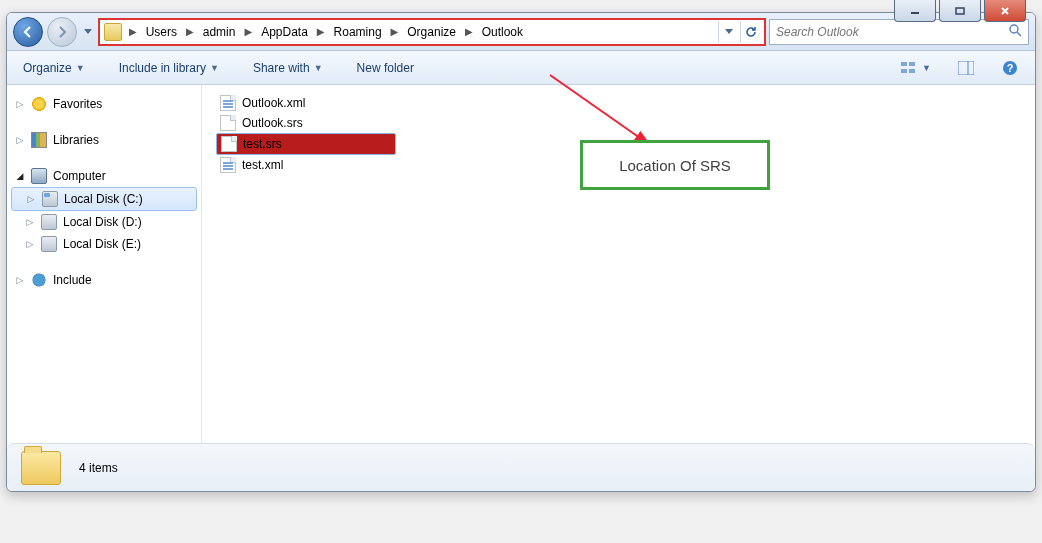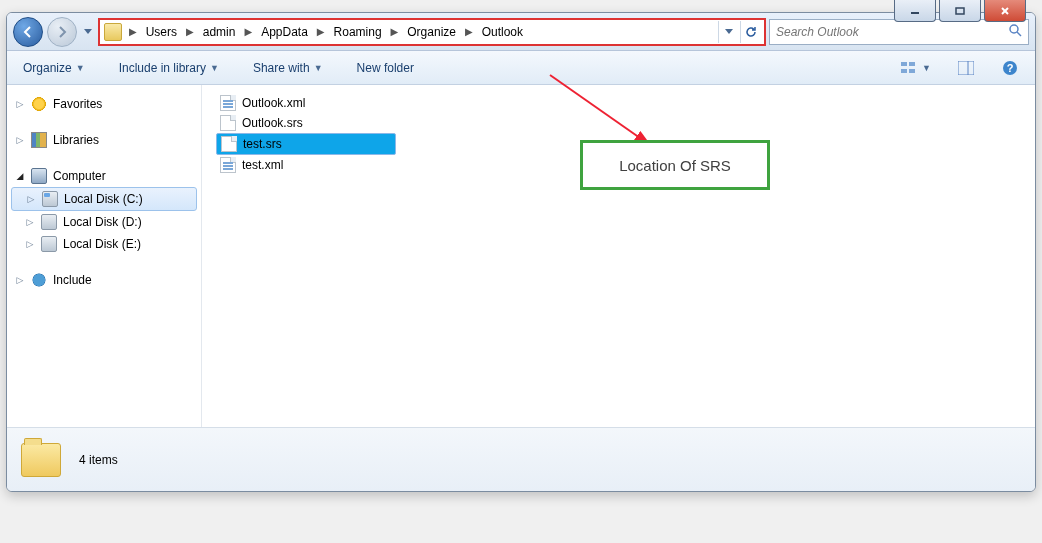--- a/index.html
+++ b/index.html
@@ -128,37 +128,37 @@
   .ico-star{background:radial-gradient(circle,#ffd24a 40%,#e0a400 60%,transparent 62%);}
   .ico-lib{background:linear-gradient(90deg,#4e84c4 30%,#7fb56a 30% 60%,#e2b24d 60%);border:1px solid #888;}
   .ico-comp{background:linear-gradient(#d8e4f0,#8fa8c4);border:1px solid #5b7490;border-radius:2px;}
   .ico-diskc{background:linear-gradient(#e9eef3,#bcc8d4);border:1px solid #8b99a8;border-radius:2px;position:relative;}
   .ico-diskc::after{content:"";position:absolute;left:1px;top:1px;width:6px;height:4px;background:#6aa7e6;border-radius:1px;}
   .ico-disk{background:linear-gradient(#e9eef3,#bcc8d4);border:1px solid #8b99a8;border-radius:2px;}
   .ico-net{background:radial-gradient(circle,#4e9ed6 50%,#2a6ea8 55%,transparent 60%);}
 
   .filepane{flex:1;padding:8px 14px;position:relative;background:#fff;}
   .file-item{display:flex;align-items:center;gap:6px;padding:2px 4px;cursor:pointer;width:180px;}
-  .file-item.selected{background:#0ea5e9;border:1px solid #8bb8e8;border-radius:2px;}
+  .file-item.selected{background:#b91c1c;border:1px solid #8bb8e8;border-radius:2px;}
   .fico{width:16px;height:16px;border:1px solid #bcc4cc;background:#fff;position:relative;}
   .fico::before{content:"";position:absolute;right:-1px;top:-1px;width:5px;height:5px;background:#e8eef4;border-left:1px solid #bcc4cc;border-bottom:1px solid #bcc4cc;}
   .fico.xml::after{content:"";position:absolute;left:2px;top:4px;right:2px;height:2px;background:#7aa7d8;box-shadow:0 3px 0 #7aa7d8,0 6px 0 #7aa7d8;}
 
   
   .callout-box{
     position:absolute;left:580px;top:140px;width:190px;height:50px;
     border:3px solid #3fa33f;background:#fff;display:flex;align-items:center;justify-content:center;
     font-size:15px;color:#404040;
   }
   .arrow-svg{position:absolute;left:540px;top:70px;pointer-events:none;}
 
   
   .statusbar{
-    height:64px;border-top:1px solid #d5dee8;background:linear-gradient(#f3f7fb,#e8eff7);
-    display:flex;align-items:center;padding:17px 14px;gap:18px;
+    height:48px;border-top:1px solid #d5dee8;background:linear-gradient(#f3f7fb,#e8eff7);
+    display:flex;align-items:center;padding:17px 14px;gap:18px;border-radius:8px;
   }
   .bigfolder{
     width:40px;height:34px;background:linear-gradient(#fbe9a3,#efc95f);border:1px solid #cfa838;border-radius:3px;position:relative;
   }
   .bigfolder::before{content:"";position:absolute;left:2px;top:-6px;width:16px;height:6px;background:#f4dd8d;border:1px solid #cfa838;border-bottom:none;border-radius:2px 2px 0 0;}
 </style>
 </head>
 <body>
 
 <div class="winbtns">

